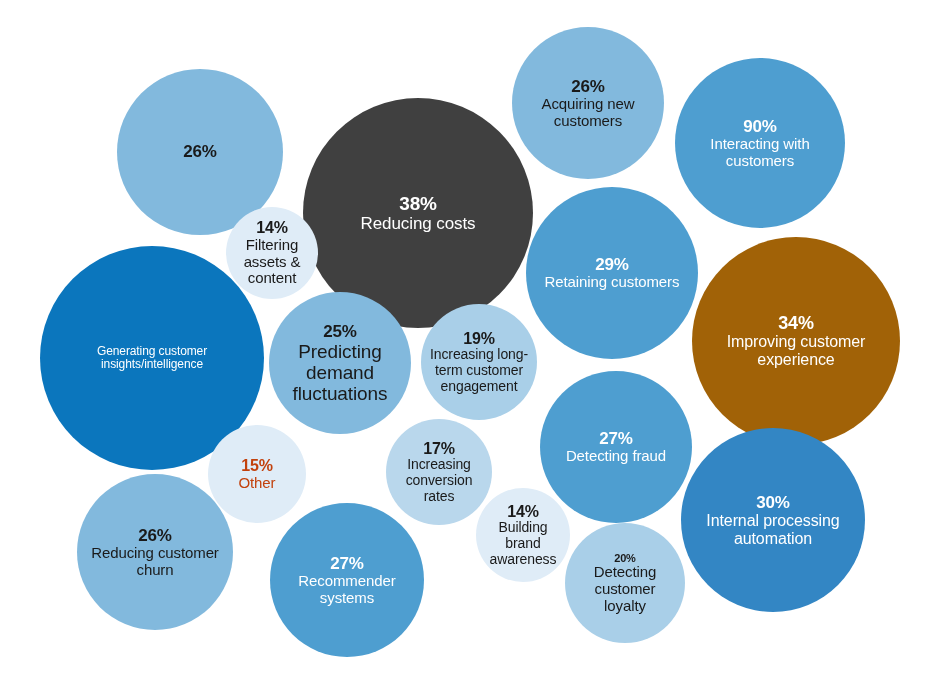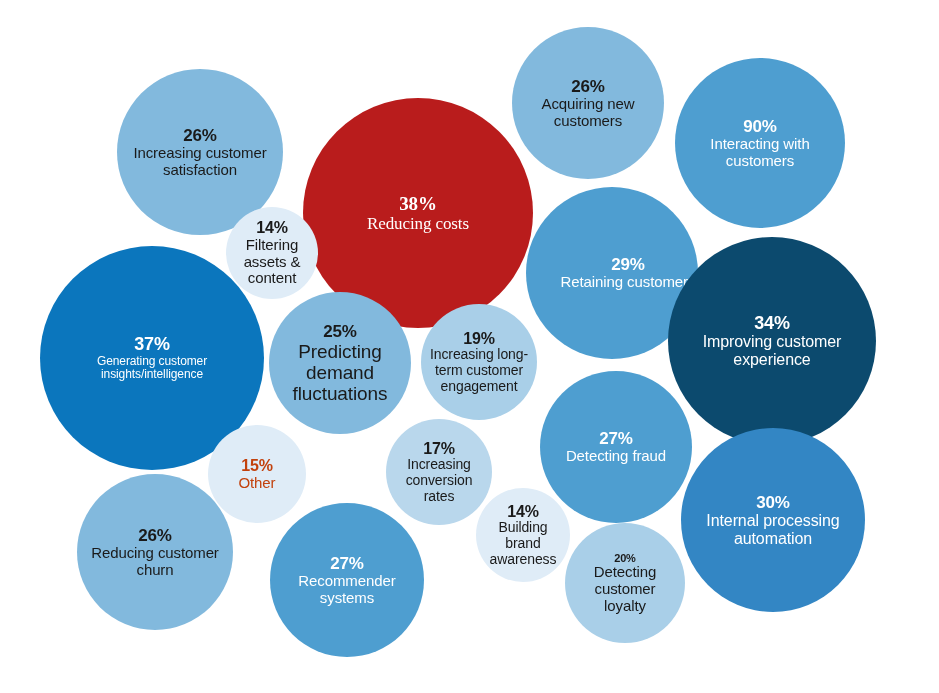--- a/index.html
+++ b/index.html
@@ -43,24 +43,23 @@
     letter-spacing: -0.1px;
   }
 </style>
 </head>
 <body>
 
 <div id="chart-canvas">
     <div class="bubble" style="left: 117px; top: 69px; width: 166px; height: 166px; background: rgb(130, 185, 221); color: rgb(26, 26, 26);">
       <div style="width: 158px; max-width: 160px;">
         <span class="pct" style="font-size: 17px;">26%</span>
-        <span class="lbl" style="font-size: 15px;">Increasing customer satisfaction</span>
       </div>
     </div>
-    <div class="bubble" style="left: 303px; top: 98px; width: 230px; height: 230px; background: #b91c1c; color: rgb(255, 255, 255); font-family: Liberation Serif, serif;">
+    <div class="bubble" style="left: 303px; top: 98px; width: 230px; height: 230px; background: #404040; color: rgb(255, 255, 255);">
       <div style="width: 200px; max-width: 224px;">
         <span class="pct" style="font-size: 19px;">38%</span>
         <span class="lbl" style="font-size: 17px;">Reducing costs</span>
       </div>
     </div>
     <div class="bubble" style="left: 512px; top: 27px; width: 152px; height: 152px; background: rgb(130, 185, 221); color: rgb(26, 26, 26);">
       <div style="width: 130px; max-width: 146px;">
         <span class="pct" style="font-size: 17px;">26%</span>
         <span class="lbl" style="font-size: 15px;">Acquiring new customers</span>
       </div>
@@ -70,35 +69,34 @@
         <span class="pct" style="font-size: 17px;">90%</span>
         <span class="lbl" style="font-size: 15px;">Interacting with customers</span>
       </div>
     </div>
     <div class="bubble" style="left: 226px; top: 207px; width: 92px; height: 92px; background: rgb(223, 236, 247); color: rgb(26, 26, 26);">
       <div style="width: 72px; max-width: 86px;">
         <span class="pct" style="font-size: 16px;">14%</span>
         <span class="lbl" style="font-size: 15px;">Filtering assets &amp; content</span>
       </div>
     </div>
-    <div class="bubble" style="left: 526px; top: 187px; width: 172px; height: 172px; background: rgb(78, 158, 208); color: rgb(255, 255, 255); align-items: flex-end;">
+    <div class="bubble" style="left: 526px; top: 187px; width: 172px; height: 172px; background: rgb(78, 158, 208); color: rgb(255, 255, 255);">
       <div style="width: 140px; max-width: 166px;">
         <span class="pct" style="font-size: 17px;">29%</span>
         <span class="lbl" style="font-size: 15px;">Retaining customers</span>
       </div>
     </div>
-    <div class="bubble" style="left: 668px; top: 237px; width: 208px; height: 208px; background: #0c4a6e; color: rgb(255, 255, 255);">
+    <div class="bubble" style="left: 692px; top: 237px; width: 208px; height: 208px; background: #a16207; color: rgb(255, 255, 255);">
       <div style="width: 186px; max-width: 202px;">
         <span class="pct" style="font-size: 18px;">34%</span>
         <span class="lbl" style="font-size: 16px;">Improving customer experience</span>
       </div>
     </div>
     <div class="bubble" style="left: 40px; top: 246px; width: 224px; height: 224px; background: rgb(11, 118, 189); color: rgb(255, 255, 255);">
       <div style="width: 200px; max-width: 218px;">
-        <span class="pct" style="font-size: 18px;">37%</span>
         <span class="lbl" style="font-size: 12px;">Generating customer insights/intelligence</span>
       </div>
     </div>
     <div class="bubble" style="left: 269px; top: 292px; width: 142px; height: 142px; background: rgb(130, 185, 221); color: rgb(26, 26, 26);">
       <div style="width: 110px; max-width: 136px;">
         <span class="pct" style="font-size: 17px;">25%</span>
         <span class="lbl" style="font-size: 19px;">Predicting demand fluctuations</span>
       </div>
     </div>
     <div class="bubble" style="left: 421px; top: 304px; width: 116px; height: 116px; background: rgb(169, 207, 232); color: rgb(26, 26, 26);">

